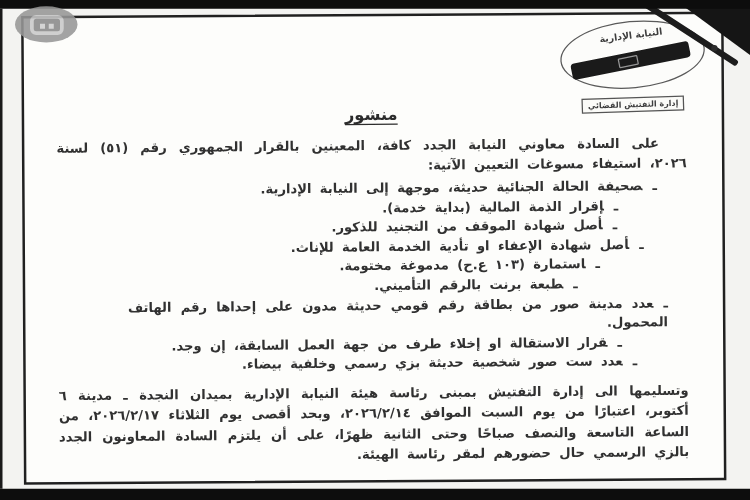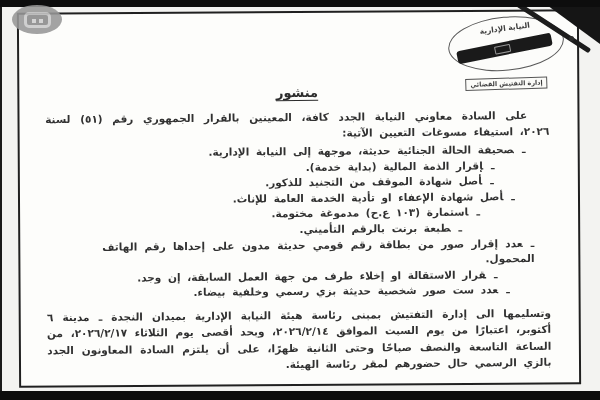--- a/index.html
+++ b/index.html
@@ -125,21 +125,21 @@
 
       <p class="intro">على السادة معاوني النيابة الجدد كافة، المعينين بالقرار الجمهوري رقم (٥١) لسنة ٢٠٢٦، استيفاء مسوغات التعيين الآتية:</p>
 
       <ul class="req-list">
         <li><span class="dash">ـ</span><span>صحيفة الحالة الجنائية حديثة، موجهة إلى النيابة الإدارية.</span></li>
         <li><span class="dash">ـ</span><span>إقرار الذمة المالية (بداية خدمة).</span></li>
         <li><span class="dash">ـ</span><span>أصل شهادة الموقف من التجنيد للذكور.</span></li>
         <li><span class="dash">ـ</span><span>أصل شهادة الإعفاء او تأدية الخدمة العامة للإناث.</span></li>
         <li><span class="dash">ـ</span><span>استمارة (١٠٣ ع.ح) مدموغة مختومة.</span></li>
         <li><span class="dash">ـ</span><span>طبعة برنت بالرقم التأميني.</span></li>
-        <li><span class="dash">ـ</span><span>عدد إقرار صور من بطاقة رقم قومي حديثة مدون على إحداها رقم الهاتف المحمول.</span></li>
+        <li><span class="dash">ـ</span><span>عدد مدينة صور من بطاقة رقم قومي حديثة مدون على إحداها رقم الهاتف المحمول.</span></li>
         <li><span class="dash">ـ</span><span>قرار الاستقالة او إخلاء طرف من جهة العمل السابقة، إن وجد.</span></li>
         <li><span class="dash">ـ</span><span>عدد ست صور شخصية حديثة بزي رسمي وخلفية بيضاء.</span></li>
       </ul>
 
       <p class="closing">وتسليمها الى إدارة التفتيش بمبنى رئاسة هيئة النيابة الإدارية بميدان النجدة ـ مدينة ٦ أكتوبر، اعتبارًا من يوم السبت الموافق ٢٠٢٦/٢/١٤، وبحد أقصى يوم الثلاثاء ٢٠٢٦/٢/١٧، من الساعة التاسعة والنصف صباحًا وحتى الثانية ظهرًا، على أن يلتزم السادة المعاونون الجدد بالزي الرسمي حال حضورهم لمقر رئاسة الهيئة.</p>
     </div>
   </div>
 
   <div class="corner-triangle"></div>
   <div class="corner-band"></div>

